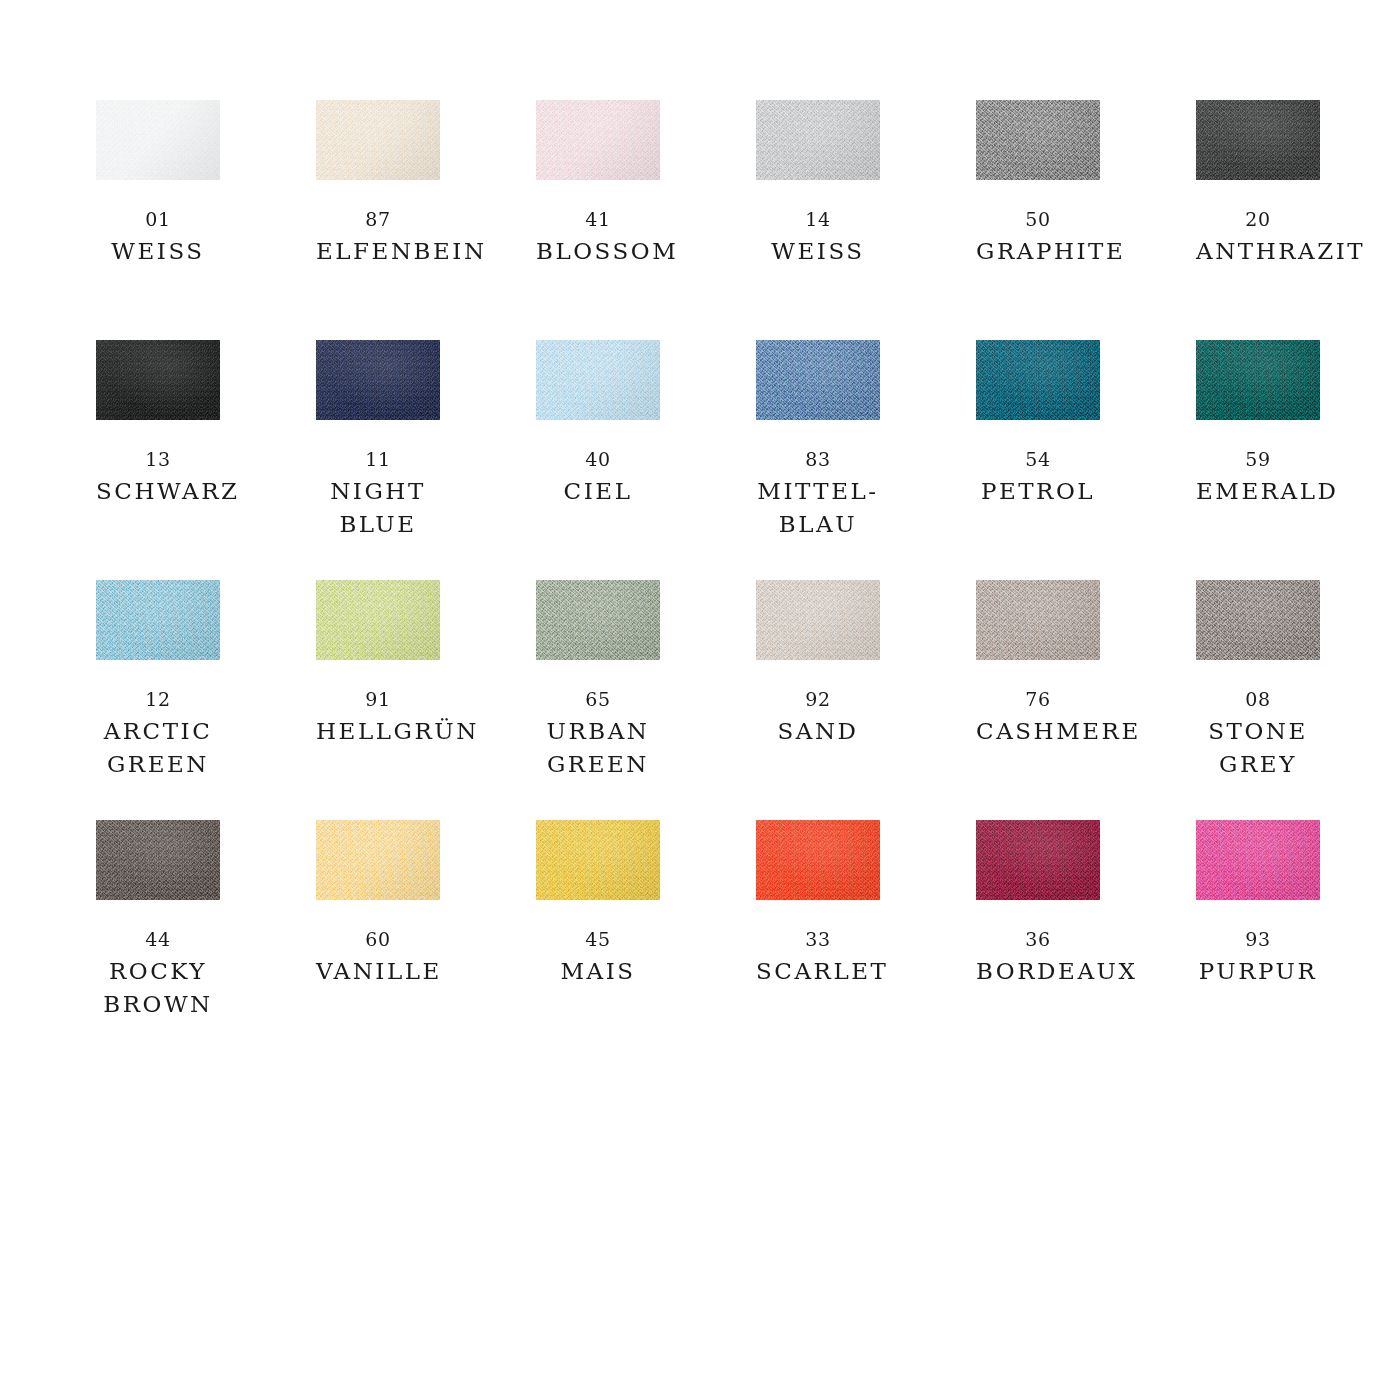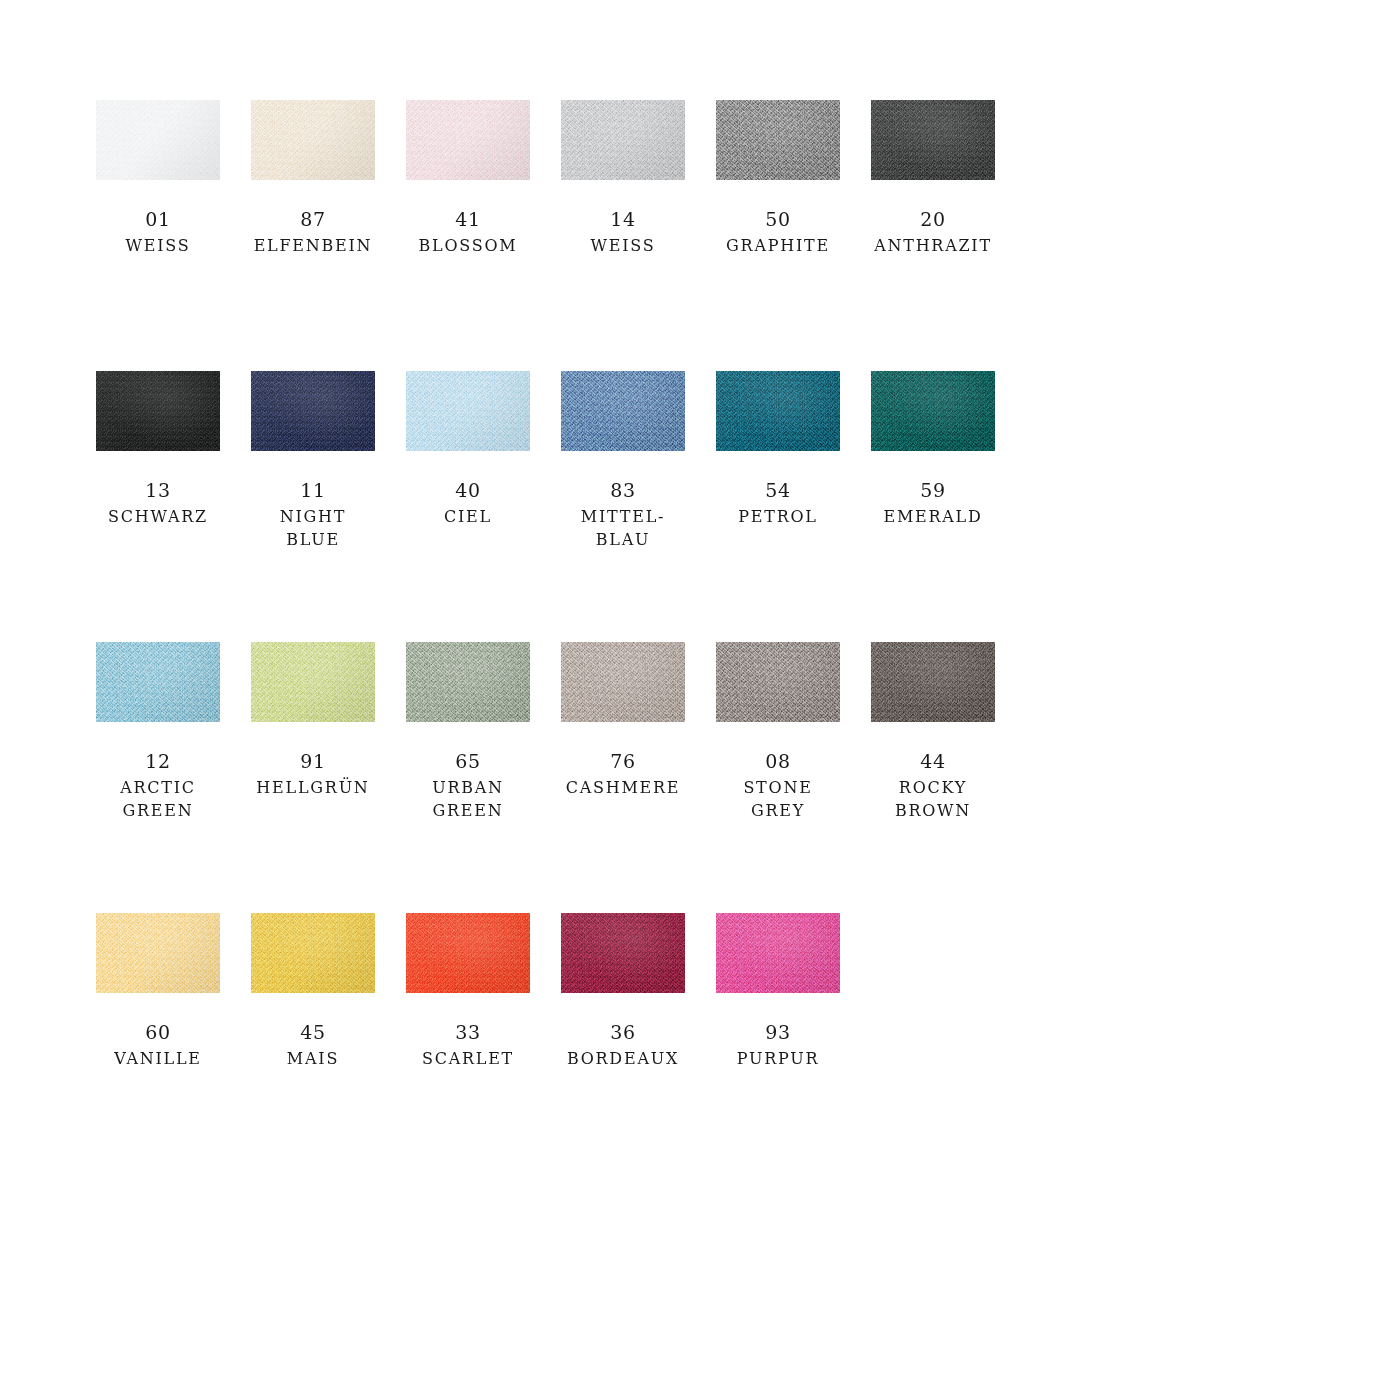--- a/index.html
+++ b/index.html
@@ -25,21 +25,20 @@
     padding: 100px 0 0 96px;
   }
 
   .swatch-grid {
     display: grid;
     grid-template-columns: repeat(6, 124px);
     column-gap: 96px;
     row-gap: 0;
     grid-auto-rows: 240px;
     align-content: start;
-    gap: 31px;
   }
 
   .swatch-cell {
     width: 124px;
     height: 240px;
     position: relative;
   }
 
   .swatch-chip {
     position: relative;
@@ -126,21 +125,21 @@
   }
 
   .swatch-code {
     font-size: 19px;
     letter-spacing: 0.04em;
     display: block;
     white-space: nowrap;
   }
 
   .swatch-name {
-    font-size: 16px;
+    font-size: 23px;
     letter-spacing: 0.11em;
     display: block;
     margin-top: 2px;
     word-spacing: 0.02em;
   }
 
   .swatch-name .nm-line {
     display: block;
     white-space: nowrap;
   }
@@ -343,20 +342,33 @@
         </div>
         <div class="swatch-caption">
           <span class="swatch-code">65</span>
           <span class="swatch-name">
             <span class="nm-line">URBAN</span>
             <span class="nm-line">GREEN</span>
           </span>
         </div>
       </div>
       <div class="swatch-cell">
+        <div class="swatch-chip" style="background-color: rgb(212, 202, 194);">
+          <div class="tex"></div>
+          <div class="tex2"></div>
+          <div class="shade"></div>
+        </div>
+        <div class="swatch-caption">
+          <span class="swatch-code">92</span>
+          <span class="swatch-name">
+            <span class="nm-line">SAND</span>
+          </span>
+        </div>
+      </div>
+      <div class="swatch-cell">
         <div class="swatch-chip" style="background-color: rgb(176, 164, 157);">
           <div class="tex"></div>
           <div class="tex2"></div>
           <div class="shade"></div>
         </div>
         <div class="swatch-caption">
           <span class="swatch-code">76</span>
           <span class="swatch-name">
             <span class="nm-line">CASHMERE</span>
           </span>

